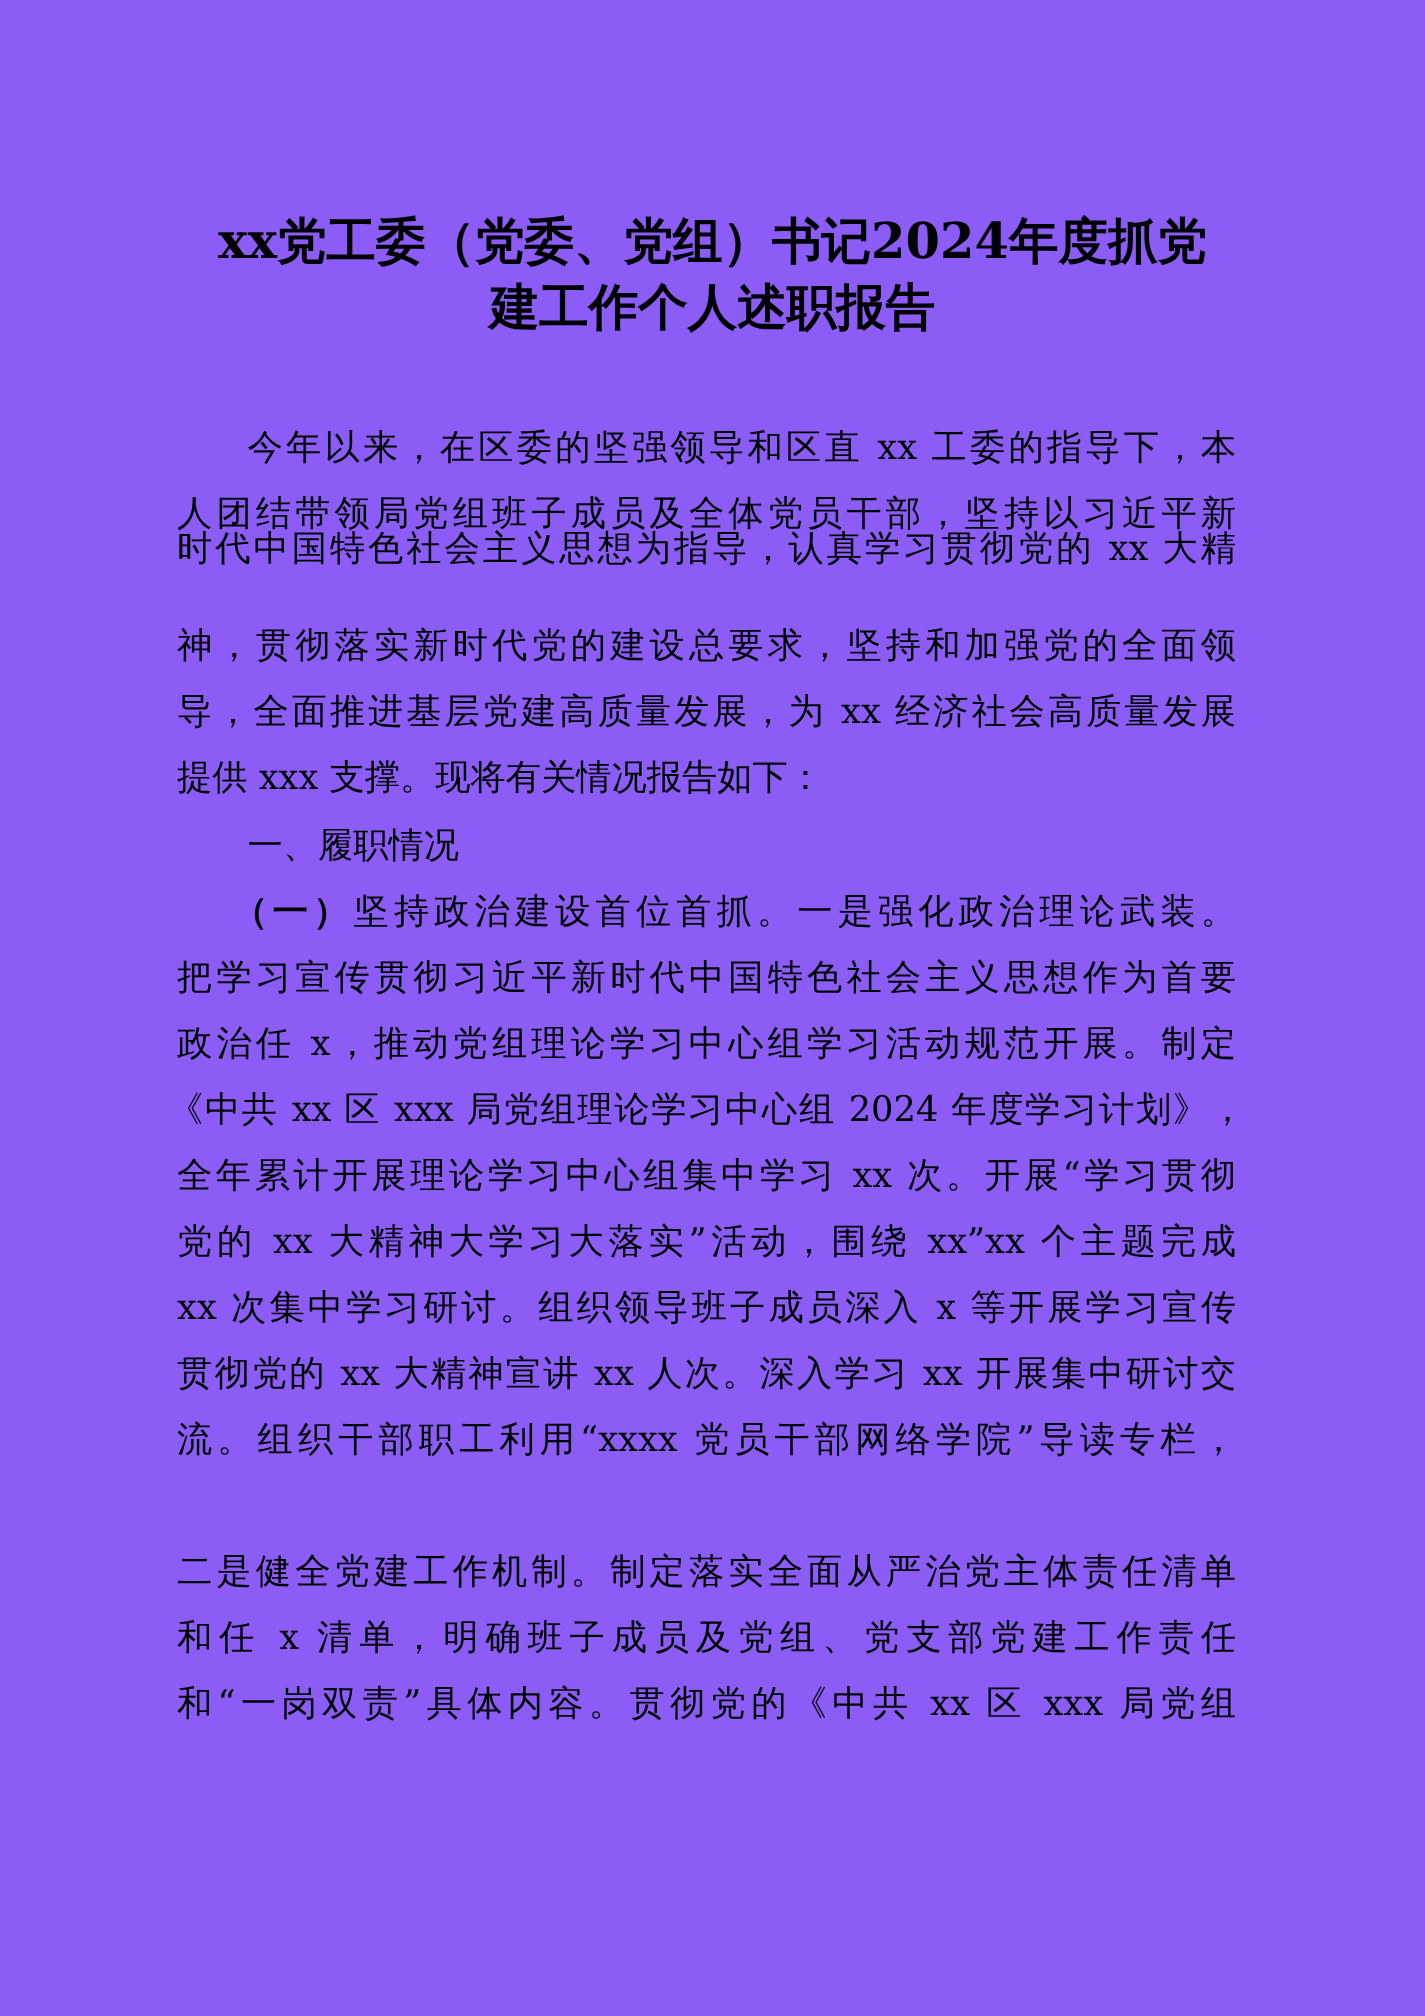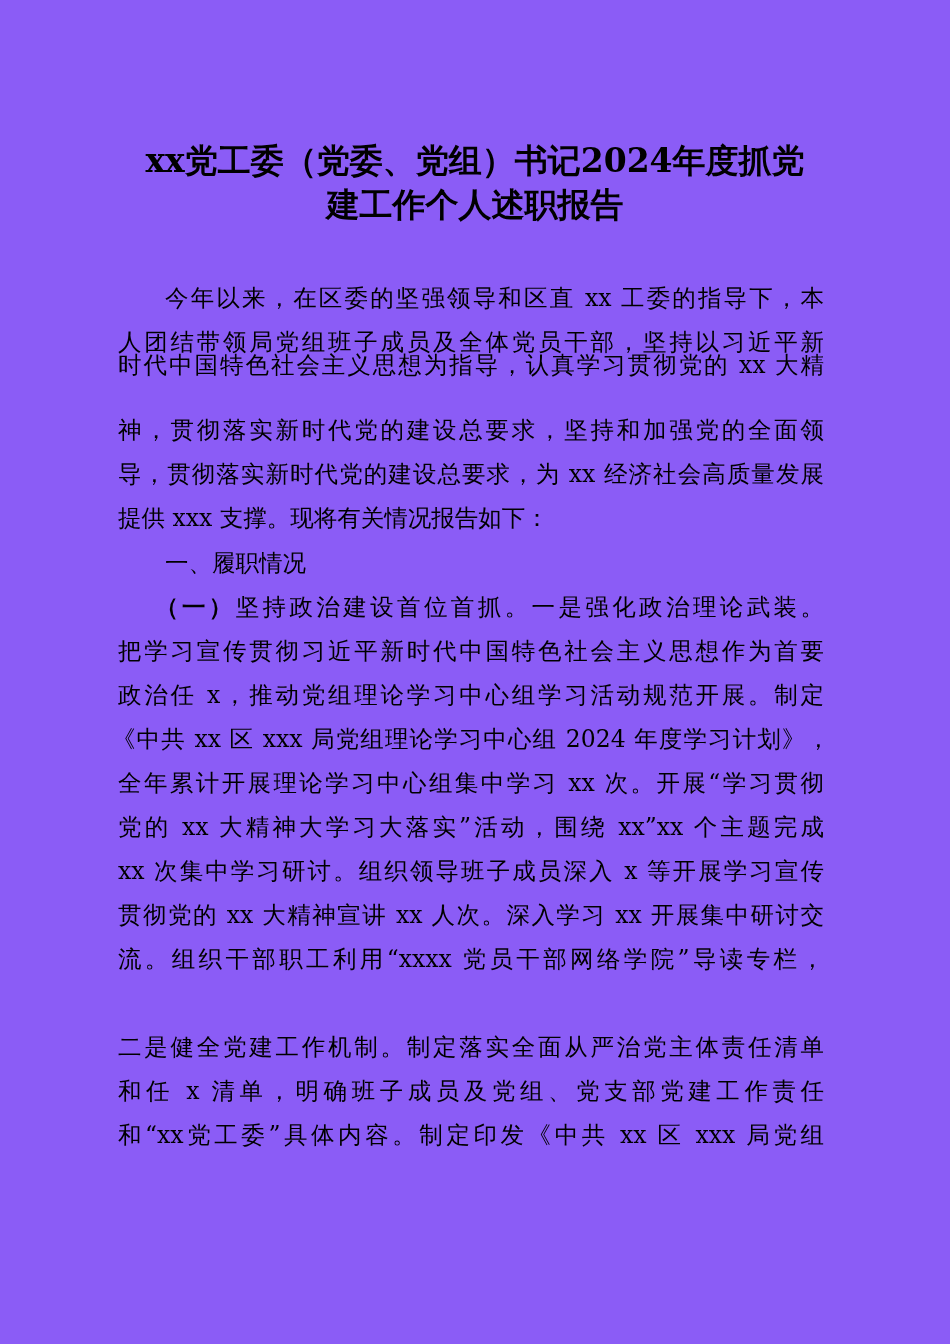--- a/index.html
+++ b/index.html
@@ -31,31 +31,31 @@
 <body>
 
 <div class="page">
   <h1 class="title l1">xx党工委（党委、党组）书记2024年度抓党</h1>
   <h1 class="title l2">建工作个人述职报告</h1>
 
   <div class="line indent" style="top:283px">今年以来，在区委的坚强领导和区直 xx 工委的指导下，本</div>
   <div class="line" style="top:327px">人团结带领局党组班子成员及全体党员干部，坚持以习近平新</div>
   <div class="line" style="top:350px">时代中国特色社会主义思想为指导，认真学习贯彻党的 xx 大精</div>
   <div class="line" style="top:415px">神，贯彻落实新时代党的建设总要求，坚持和加强党的全面领</div>
-  <div class="line" style="top:459px">导，贯彻落实新时代党的建设总要求，为 xx 经济社会高质量发展</div>
+  <div class="line" style="top:459px">导，全面推进基层党建高质量发展，为 xx 经济社会高质量发展</div>
   <div class="line last" style="top:503px">提供 xxx 支撑。现将有关情况报告如下：</div>
 
   <div class="heading" style="top:548px">一、履职情况</div>
 
   <div class="line indent" style="top:592px; left:155px; width:669px;"><span class="lead">（一）</span><span>坚持政治建设首位首抓。一是强化政治理论武装。</span></div>
 
   <div class="line" style="top:636px">把学习宣传贯彻习近平新时代中国特色社会主义思想作为首要</div>
   <div class="line" style="top:680px">政治任 x，推动党组理论学习中心组学习活动规范开展。制定</div>
   <div class="line" style="top:724px; left:112px; width:718px;">《中共 xx 区 xxx 局党组理论学习中心组 2024 年度学习计划》，</div>
   <div class="line" style="top:768px">全年累计开展理论学习中心组集中学习 xx 次。开展“学习贯彻</div>
   <div class="line" style="top:812px">党的 xx 大精神大学习大落实”活动，围绕 xx”xx 个主题完成</div>
   <div class="line" style="top:856px">xx 次集中学习研讨。组织领导班子成员深入 x 等开展学习宣传</div>
   <div class="line" style="top:900px">贯彻党的 xx 大精神宣讲 xx 人次。深入学习 xx 开展集中研讨交</div>
   <div class="line" style="top:944px">流。组织干部职工利用“xxxx 党员干部网络学院”导读专栏，</div>
   <div class="line" style="top:1032px">二是健全党建工作机制。制定落实全面从严治党主体责任清单</div>
   <div class="line" style="top:1076px">和任 x 清单，明确班子成员及党组、党支部党建工作责任</div>
-  <div class="line" style="top:1120px">和“xx党工委”具体内容。制定印发《中共 xx 区 xxx 局党组</div>
+  <div class="line" style="top:1120px">和“一岗双责”具体内容。贯彻党的《中共 xx 区 xxx 局党组</div>
 </div>
 
 </body></html>

